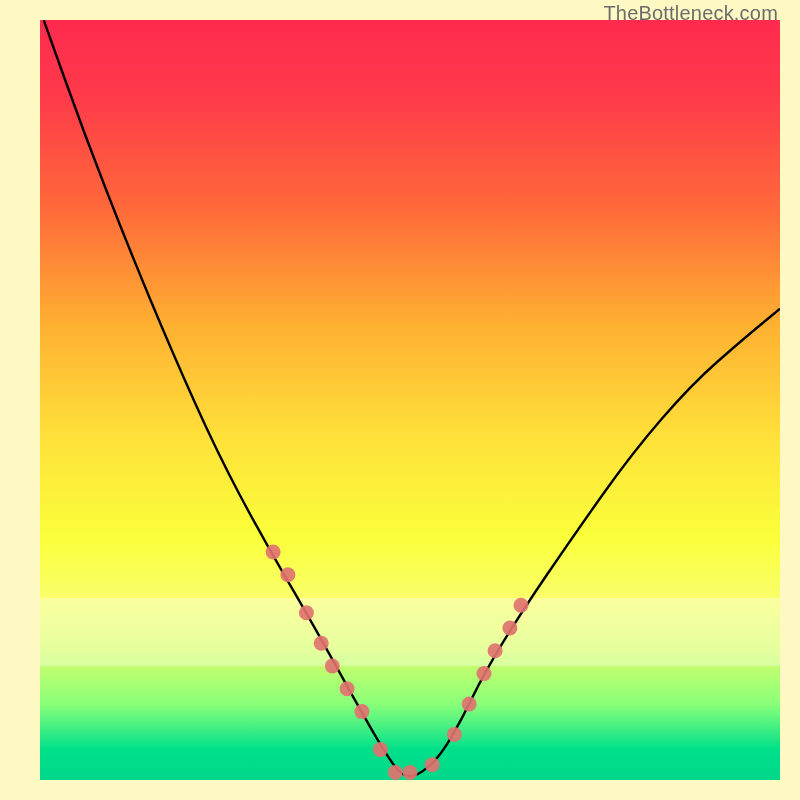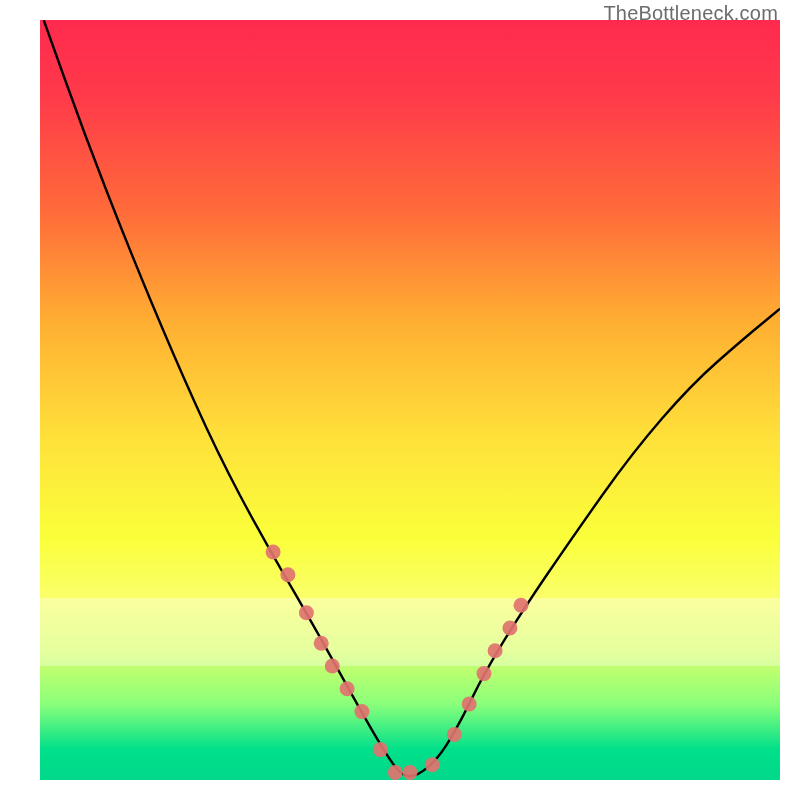--- a/index.html
+++ b/index.html
@@ -8,21 +8,21 @@
     width: 800px;
     height: 800px;
     overflow: hidden;
     background: #000;
     font-family: Arial, Helvetica, sans-serif;
   }
   #stage {
     position: relative;
     width: 800px;
     height: 800px;
-    background: #ffffff;
+    background: #fef9c3;
   }
   #plot-area {
     position: absolute;
     left: 40px;
     top: 20px;
     width: 740px;
     height: 760px;
     background: linear-gradient(to bottom,
       #ff2a4e 0%,
       #ff3a4a 10%,

